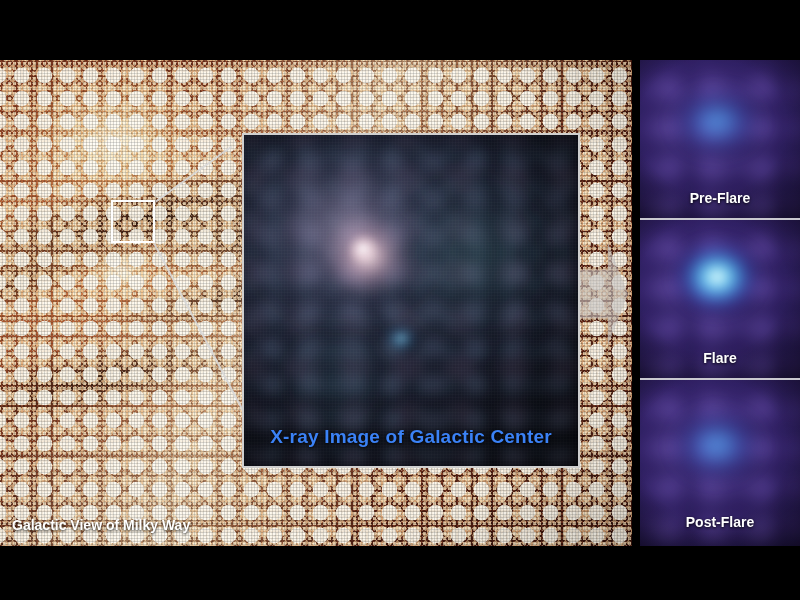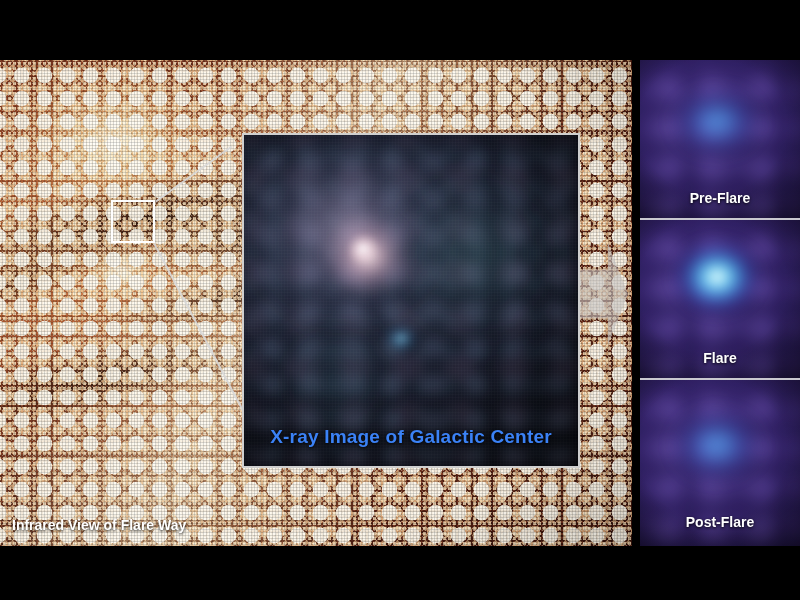--- a/index.html
+++ b/index.html
@@ -179,21 +179,21 @@
       <div id="ir-core"></div>
       <div id="ir-core2"></div>
       <div class="irlayer" id="ir-dust"></div>
       <div class="irlayer" id="ir-stars"></div>
       <div class="irlayer" id="ir-stars2"></div>
       <div class="irlayer" id="ir-grain"></div>
       <div class="irlayer" id="ir-vig"></div>
 
       <div id="callout"></div>
 
-      <div id="ir-caption">Infrared View of Flare Way</div>
+      <div id="ir-caption">Galactic View of Milky Way</div>
     </div>
 
     <div class="cline" style="left:155px;top:141px;width:94px;transform:rotate(-36deg);"></div>
     <div class="cline" style="left:155px;top:183px;width:240px;transform:rotate(62deg);"></div>
 
     <div id="inset">
       <div class="xlayer" id="x-base"></div>
       <div id="x-diffuse"></div>
       <div id="x-teal"></div>
       <div id="x-teal2"></div>

